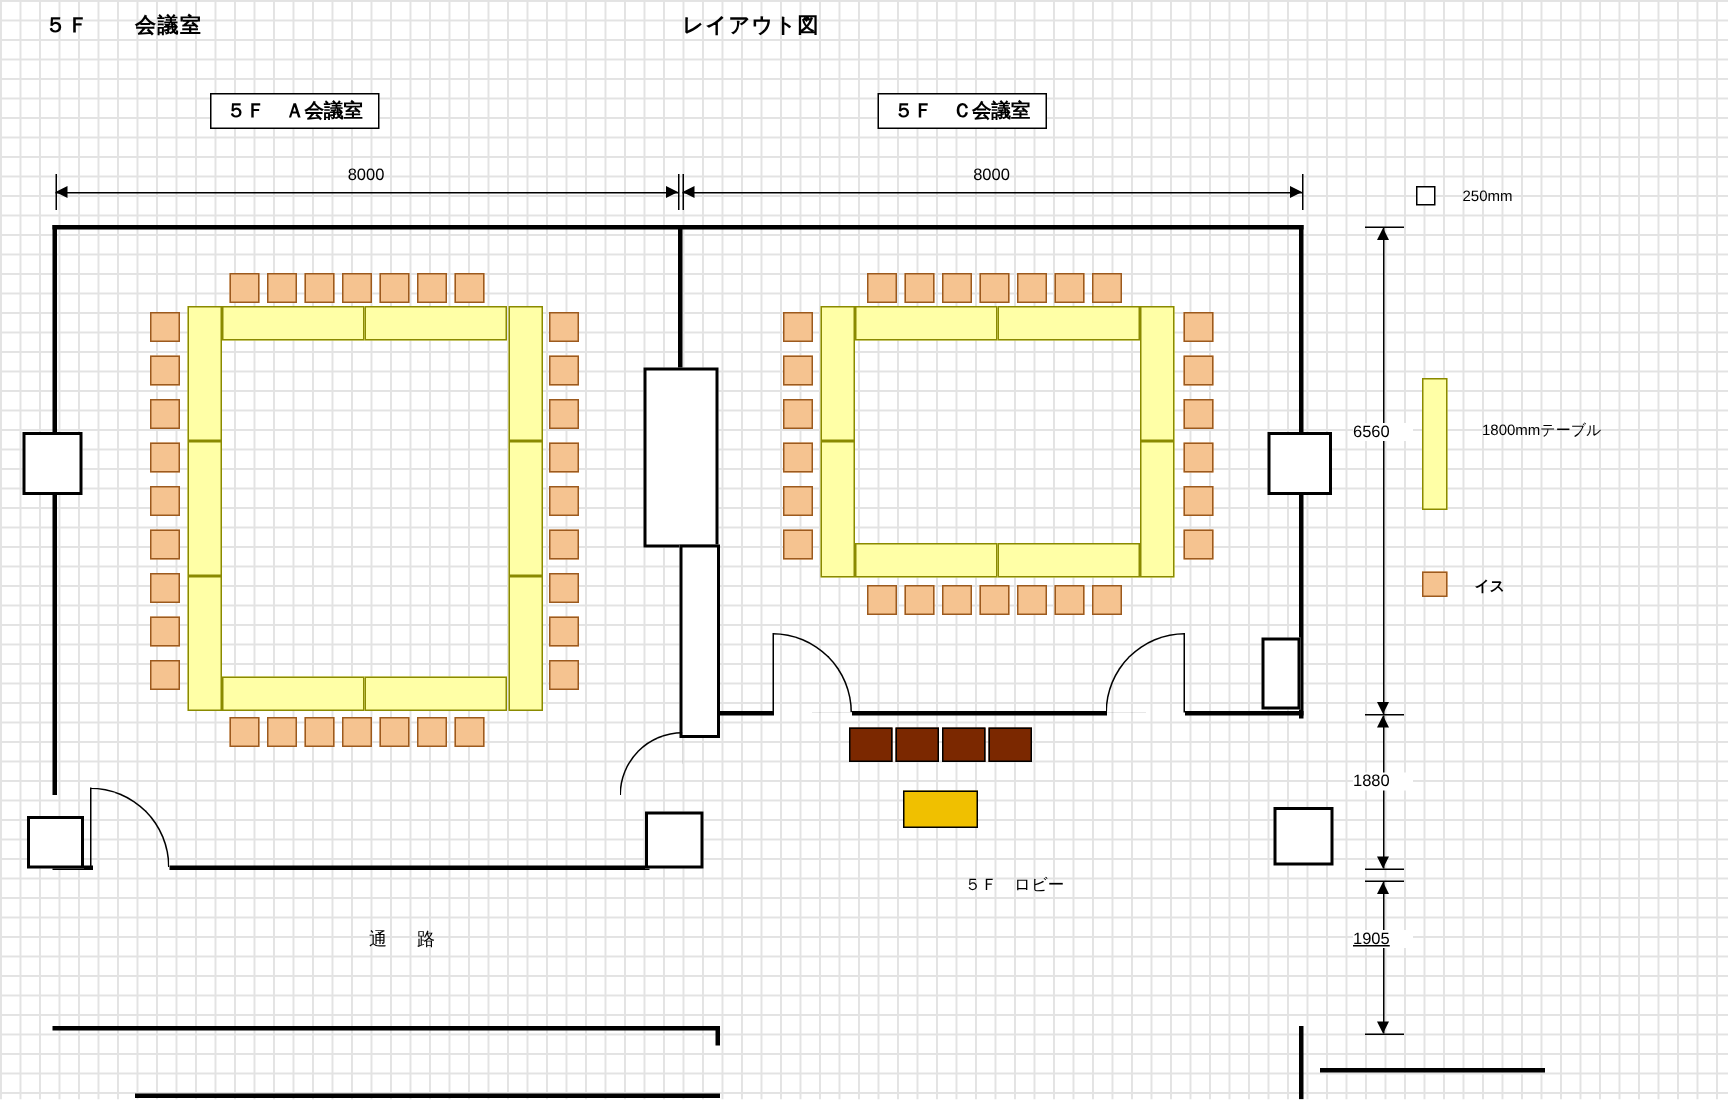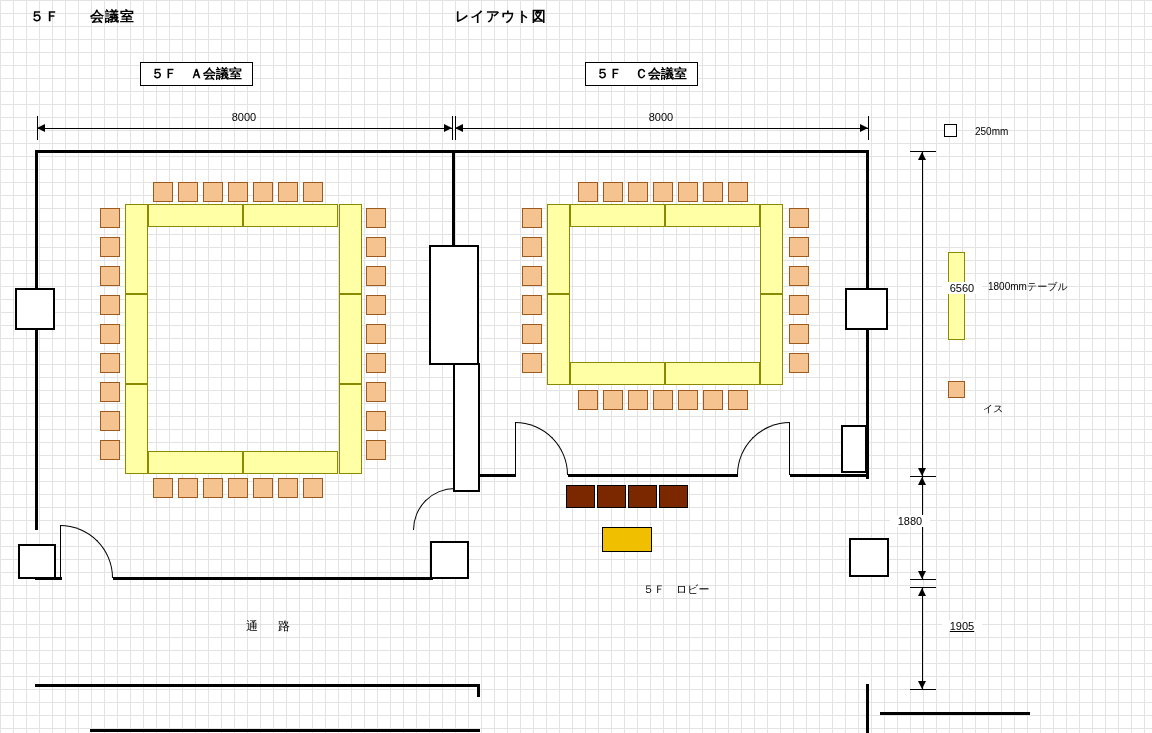--- a/index.html
+++ b/index.html
@@ -11,21 +11,21 @@
       linear-gradient(to bottom, #e3e3e3 1px, transparent 1px);
     background-size:13px 13px;
     font-family:"Liberation Sans","DejaVu Sans",sans-serif;
     color:#000;
   }
   .layer{position:absolute;left:0;top:0;width:100%;height:100%;}
   .t{position:absolute;white-space:nowrap;}
   .title{font-size:14px;font-weight:bold;letter-spacing:1px;}
   .roombox{font-size:13px;font-weight:bold;background:#fff;border:1px solid #000;padding:2px 10px;}
   .dim{font-size:11px;}
-  .dimv{background:#fff;text-align:center;margin-left:40px;}
+  .dimv{background:#fff;text-align:left;}
   .small{font-size:10px;}
   .lobby{font-size:11px;}
   .corridor{font-size:12px;letter-spacing:4px;}
 </style>
 </head>
 <body>
 
 <div class="canvas">
 
   <div class="layer">
@@ -171,23 +171,23 @@
   <div class="t title" style="left:30px;top:8px;">５Ｆ　　会議室</div>
   <div class="t title" style="left:455px;top:8px;">レイアウト図</div>
 
   <div class="t roombox" style="left:140px;top:62px;">５Ｆ　Ａ会議室</div>
   <div class="t roombox" style="left:585px;top:62px;">５Ｆ　Ｃ会議室</div>
 
   <div class="t dim" style="left:214px;top:111px;width:60px;text-align:center;">8000</div>
   <div class="t dim" style="left:631px;top:111px;width:60px;text-align:center;">8000</div>
 
   <div class="t dim dimv" style="left:902px;top:282px;width:40px;">6560</div>
-  <div class="t dim dimv" style="left:850px;top:515px;width:40px;">1880</div>
+  <div class="t dim dimv" style="left:902px;top:515px;width:40px;">1880</div>
   <div class="t dim dimv" style="left:902px;top:620px;width:40px;text-decoration:underline;">1905</div>
 
   <div class="t small" style="left:975px;top:126px;">250mm</div>
   <div class="t small" style="left:988px;top:280px;">1800mmテーブル</div>
-  <div class="t small" style="left:983px;top:402px;">イス</div>
+  <div class="t small" style="left:983px;top:384px;font-weight:bold;">イス</div>
 
   <div class="t lobby" style="left:643px;top:582px;">５Ｆ　ロビー</div>
   <div class="t corridor" style="left:246px;top:618px;">通　路</div>
 
 </div>
 
 </body></html>

